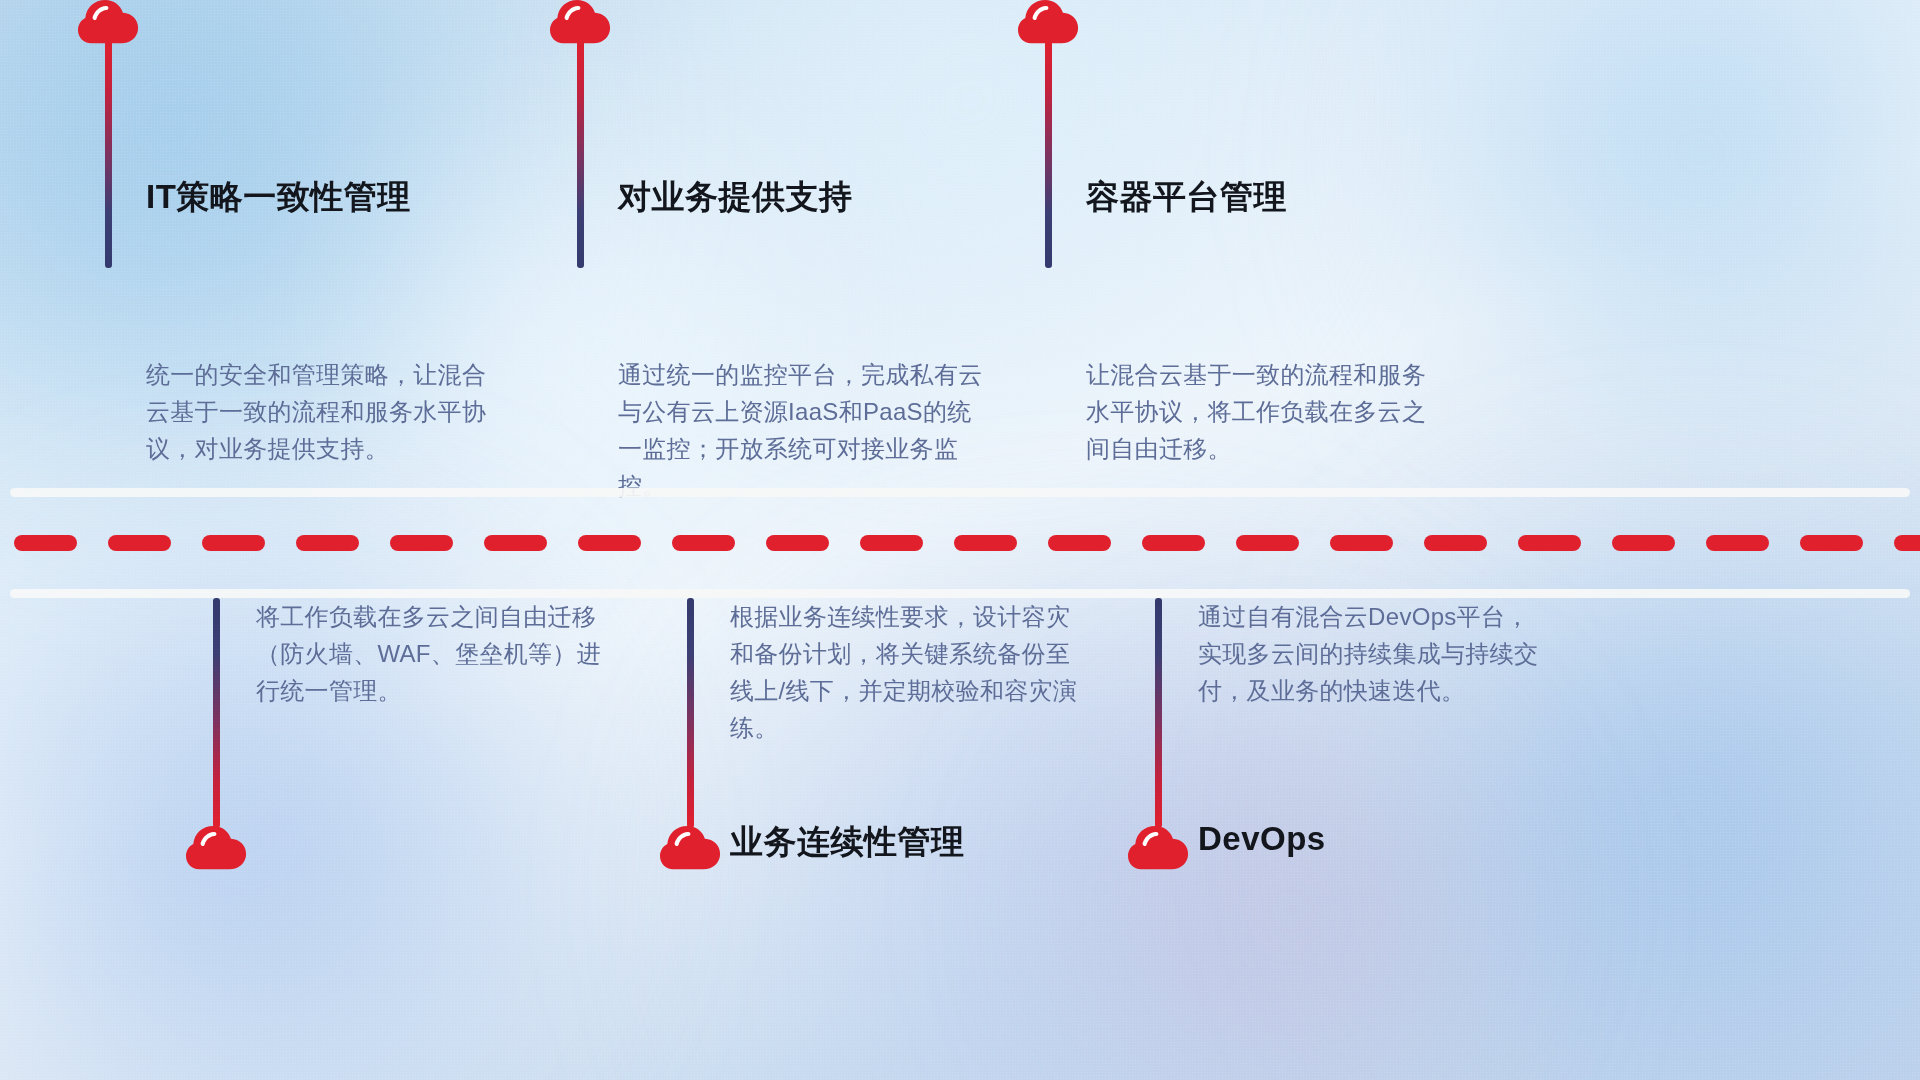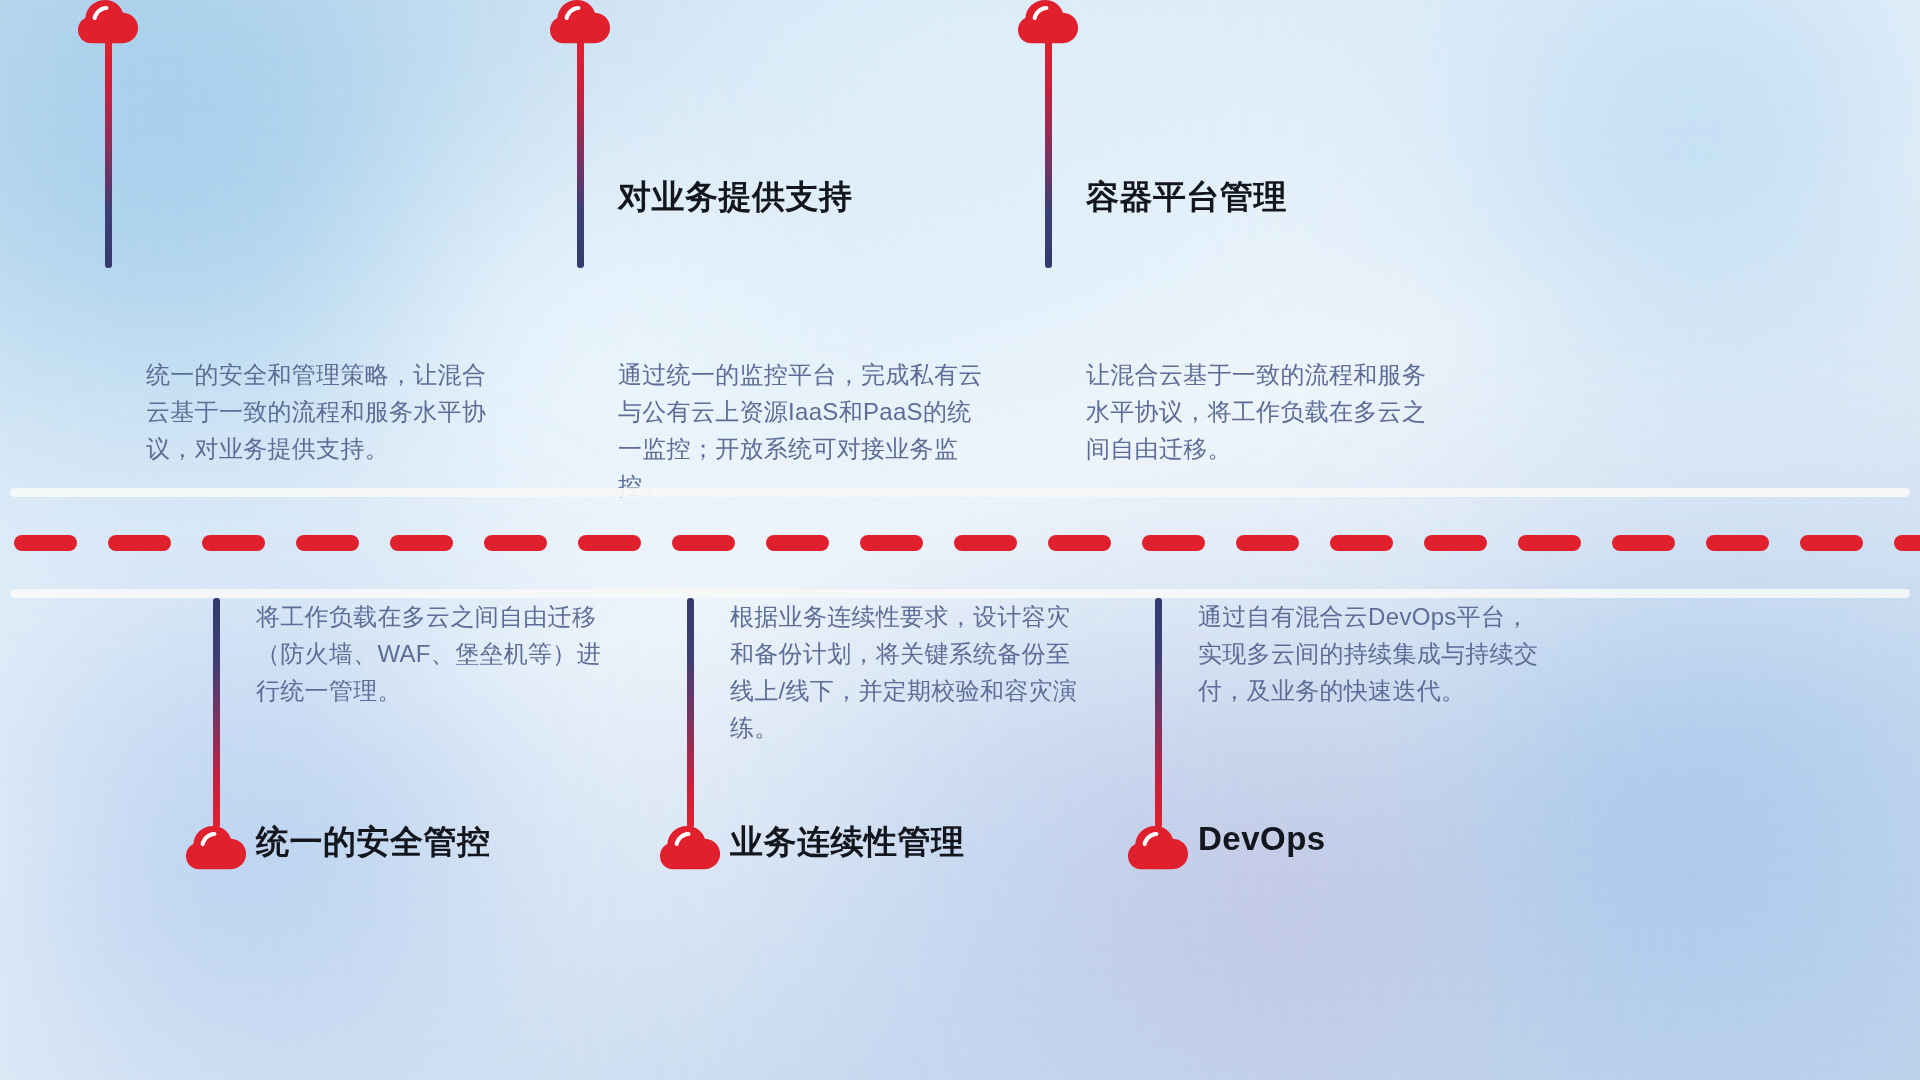--- a/index.html
+++ b/index.html
@@ -108,20 +108,21 @@
 
 <div class="row row-top" id="row-top">
     <div class="col" style="left: 0px; right: 0px;">
       <div class="marker" style="left: 78px; top: 0px; width: 62px; height: 100%;">
         <div class="cloud"><svg width="62" height="44" viewBox="0 0 62 44" xmlns="http://www.w3.org/2000/svg">
             <path fill="#e1202e" d="M18.5 43.2h25c9.3 0 16.6-6.6 16.6-15.3 0-8.4-6.6-14.9-15.2-15.2C42.6 5.3 35.7 0 27.4 0 16.3 0 8.2 7.6 7.3 18 3 20.2 0 24.6 0 30c0 7.5 5.6 13.2 13.2 13.2z"></path>
             <path fill="#ffffff" d="M14.6 17.3c1.9-6.6 7-10.9 13.3-11.4 1.6-.1 2.5.8 2.5 2s-.8 1.9-2.2 2.1c-4.6.6-8.1 3.6-9.6 8.4-.4 1.3-1.3 1.9-2.4 1.6-1.1-.3-1.6-1.4-1.6-2.7z"></path>
           </svg></div>
         <div class="stem stem-down"></div>
       </div>
+      <div class="heading" style="left: 146px;">IT策略一致性管理</div>
       <div class="body" style="left: 146px; width: 360px;">统一的安全和管理策略，让混合云基于一致的流程和服务水平协议，对业务提供支持。</div>
     </div>
     <div class="col" style="left: 0px; right: 0px;">
       <div class="marker" style="left: 550px; top: 0px; width: 62px; height: 100%;">
         <div class="cloud"><svg width="62" height="44" viewBox="0 0 62 44" xmlns="http://www.w3.org/2000/svg">
             <path fill="#e1202e" d="M18.5 43.2h25c9.3 0 16.6-6.6 16.6-15.3 0-8.4-6.6-14.9-15.2-15.2C42.6 5.3 35.7 0 27.4 0 16.3 0 8.2 7.6 7.3 18 3 20.2 0 24.6 0 30c0 7.5 5.6 13.2 13.2 13.2z"></path>
             <path fill="#ffffff" d="M14.6 17.3c1.9-6.6 7-10.9 13.3-11.4 1.6-.1 2.5.8 2.5 2s-.8 1.9-2.2 2.1c-4.6.6-8.1 3.6-9.6 8.4-.4 1.3-1.3 1.9-2.4 1.6-1.1-.3-1.6-1.4-1.6-2.7z"></path>
           </svg></div>
         <div class="stem stem-down"></div>
       </div>
@@ -171,21 +172,20 @@
 
 <div class="row row-bottom" id="row-bottom">
     <div class="col" style="left: 0px; right: 0px;">
       <div class="marker" style="left: 186px; top: 0px; width: 62px; height: 100%;">
         <div class="cloud"><svg width="62" height="44" viewBox="0 0 62 44" xmlns="http://www.w3.org/2000/svg">
             <path fill="#e1202e" d="M18.5 43.2h25c9.3 0 16.6-6.6 16.6-15.3 0-8.4-6.6-14.9-15.2-15.2C42.6 5.3 35.7 0 27.4 0 16.3 0 8.2 7.6 7.3 18 3 20.2 0 24.6 0 30c0 7.5 5.6 13.2 13.2 13.2z"></path>
             <path fill="#ffffff" d="M14.6 17.3c1.9-6.6 7-10.9 13.3-11.4 1.6-.1 2.5.8 2.5 2s-.8 1.9-2.2 2.1c-4.6.6-8.1 3.6-9.6 8.4-.4 1.3-1.3 1.9-2.4 1.6-1.1-.3-1.6-1.4-1.6-2.7z"></path>
           </svg></div>
         <div class="stem stem-up"></div>
       </div>
-      <div class="heading" style="left: 256px;">统一的安全管控</div>
       <div class="body" style="left: 256px; width: 355px;">将工作负载在多云之间自由迁移（防火墙、WAF、堡垒机等）进行统一管理。</div>
     </div>
     <div class="col" style="left: 0px; right: 0px;">
       <div class="marker" style="left: 660px; top: 0px; width: 62px; height: 100%;">
         <div class="cloud"><svg width="62" height="44" viewBox="0 0 62 44" xmlns="http://www.w3.org/2000/svg">
             <path fill="#e1202e" d="M18.5 43.2h25c9.3 0 16.6-6.6 16.6-15.3 0-8.4-6.6-14.9-15.2-15.2C42.6 5.3 35.7 0 27.4 0 16.3 0 8.2 7.6 7.3 18 3 20.2 0 24.6 0 30c0 7.5 5.6 13.2 13.2 13.2z"></path>
             <path fill="#ffffff" d="M14.6 17.3c1.9-6.6 7-10.9 13.3-11.4 1.6-.1 2.5.8 2.5 2s-.8 1.9-2.2 2.1c-4.6.6-8.1 3.6-9.6 8.4-.4 1.3-1.3 1.9-2.4 1.6-1.1-.3-1.6-1.4-1.6-2.7z"></path>
           </svg></div>
         <div class="stem stem-up"></div>
       </div>

